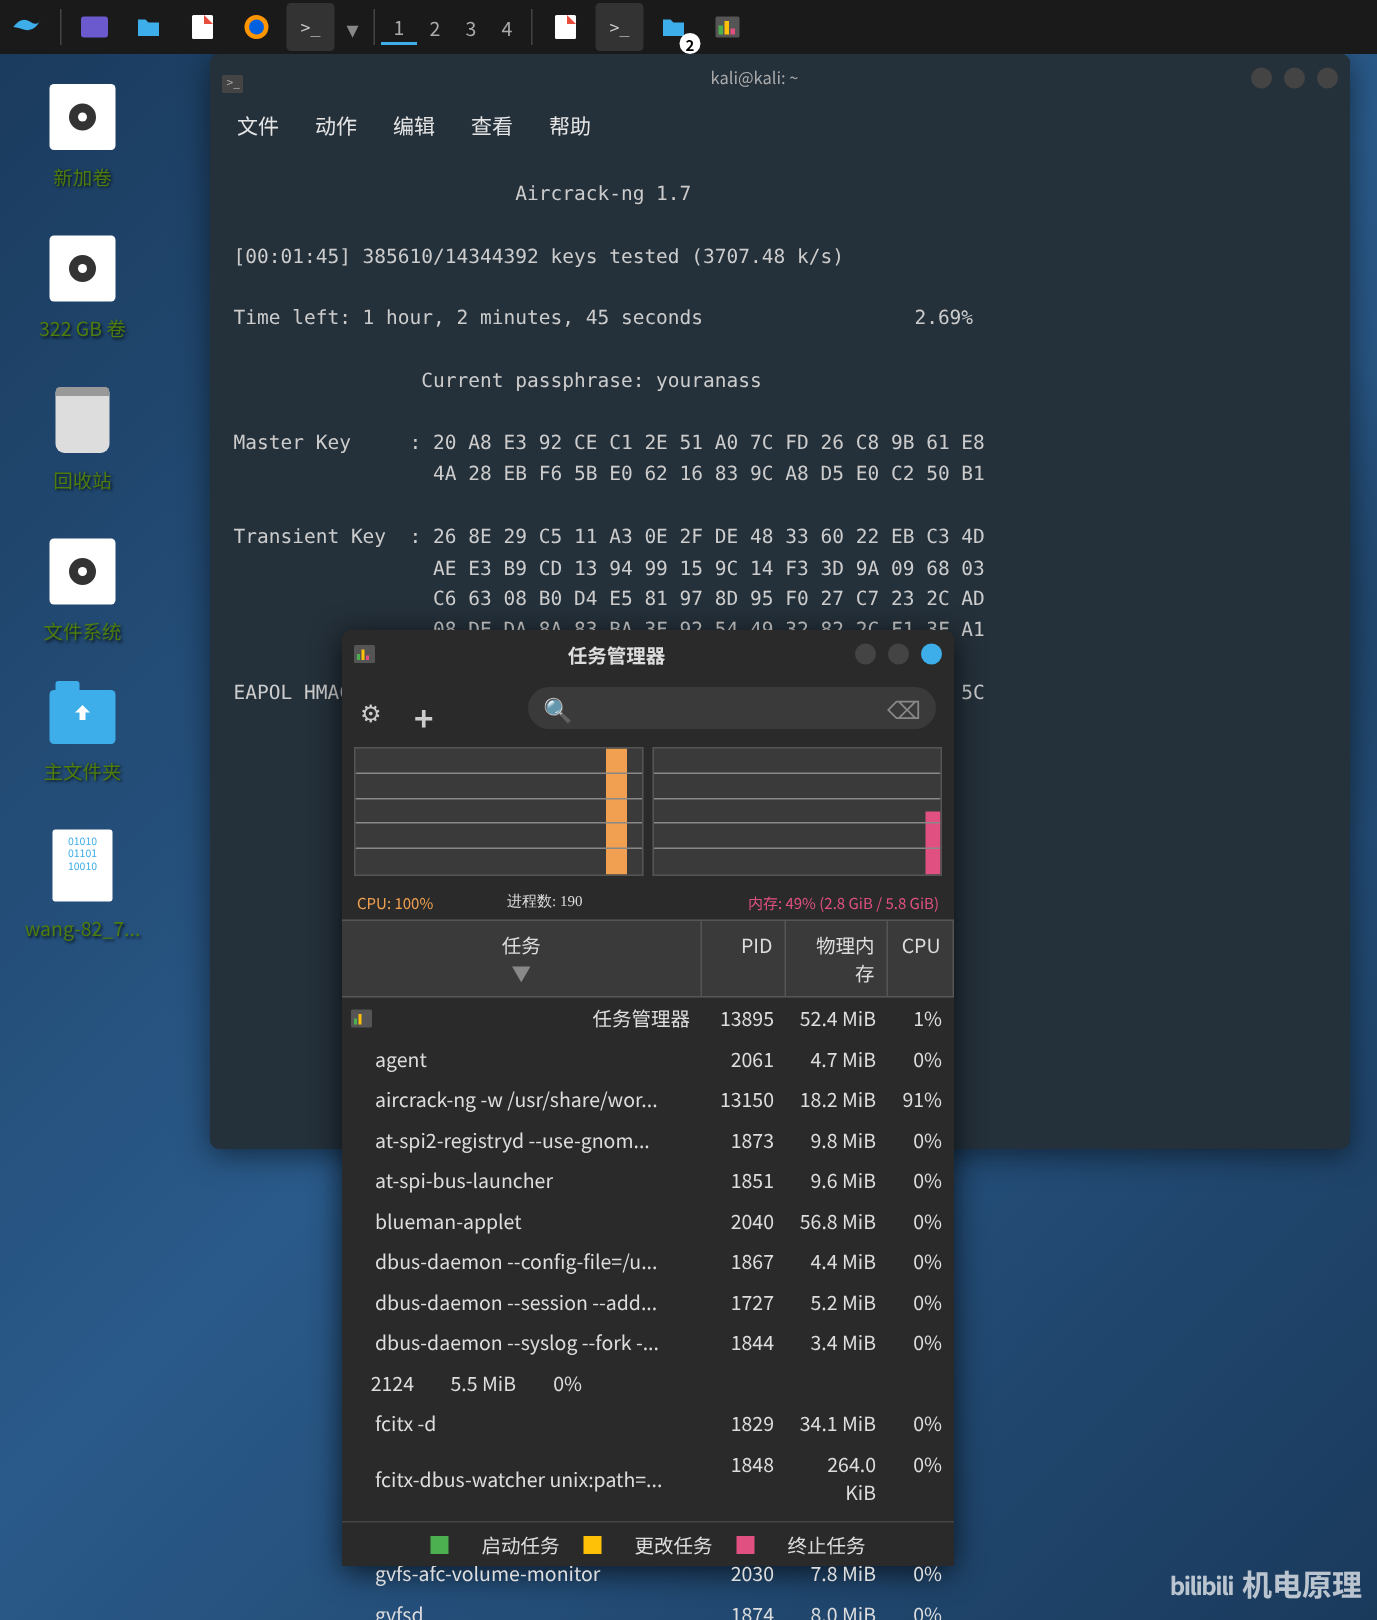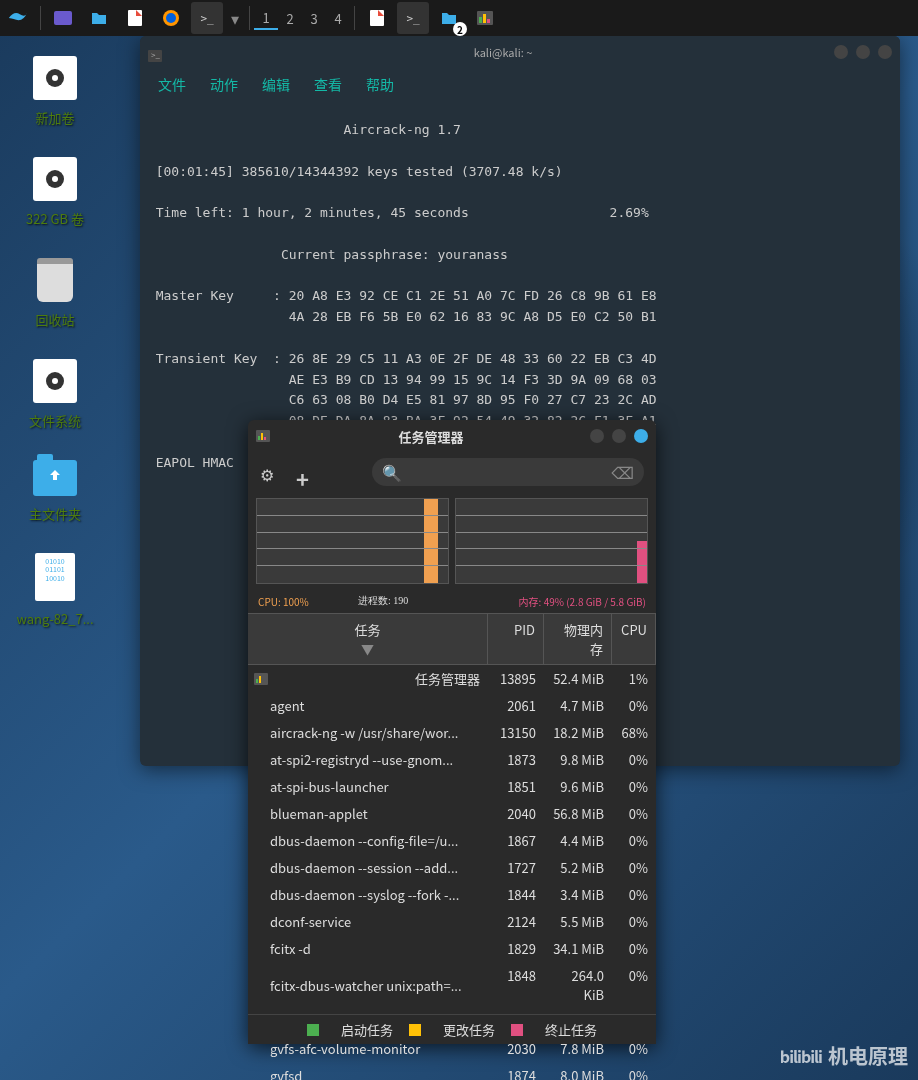--- a/index.html
+++ b/index.html
@@ -25,25 +25,25 @@
 
 
 .terminal-window { position: absolute; top: 36px; left: 140px; width: 760px; height: 730px; background: #24303a; border-radius: 6px; box-shadow: 0 4px 20px rgba(0,0,0,0.5); z-index: 10; }
 .titlebar { height: 32px; background: #24303a; display: flex; align-items: center; border-radius: 6px 6px 0 0; padding: 0 8px; }
 .titlebar-icon { width: 16px; height: 16px; margin-right: 8px; }
 .titlebar-title { flex: 1; text-align: center; color: #aaa; font-size: 11px; }
 .window-controls { display: flex; gap: 8px; }
 .window-btn { width: 14px; height: 14px; border-radius: 50%; background: #444; cursor: pointer; }
 .window-btn.close-blue { background: #3daee9; }
 .menubar { height: 32px; display: flex; align-items: center; padding: 0 8px; gap: 4px; }
-.menu-item { padding: 4px 10px; color: #14b8a6; font-size: 14px; cursor: pointer; }
+.menu-item { padding: 4px 10px; color: #e5e5e5; font-size: 14px; cursor: pointer; }
 .terminal-body { padding: 20px 0; font-family: "DejaVu Sans Mono", monospace; font-size: 13px; color: #ccc; line-height: 1.6; white-space: pre; }
 
 
-.taskmgr-window { position: absolute; top: 420px; left: 248px; width: 408px; height: 624px; background: #2a2a2a; border-radius: 6px; box-shadow: 0 4px 20px rgba(0,0,0,0.7); z-index: 20; }
+.taskmgr-window { position: absolute; top: 420px; left: 228px; width: 408px; height: 624px; background: #2a2a2a; border-radius: 6px; box-shadow: 0 4px 20px rgba(0,0,0,0.7); z-index: 20; }
 .taskmgr-titlebar { height: 32px; display: flex; align-items: center; padding: 0 8px; }
 .taskmgr-title { flex: 1; text-align: center; color: #ddd; font-size: 13px; font-weight: bold; }
 .taskmgr-toolbar { height: 40px; display: flex; align-items: center; padding: 0 12px; gap: 16px; }
 .toolbar-icon { width: 20px; height: 20px; color: #ccc; cursor: pointer; }
 .search-box { flex: 1; height: 28px; background: #3a3a3a; border-radius: 14px; display: flex; align-items: center; padding: 0 10px; margin-left: 40px; }
 .search-box input { flex: 1; background: none; border: none; color: #ccc; outline: none; }
 
 .graphs { display: flex; gap: 6px; padding: 6px 8px; }
 .graph { flex: 1; height: 86px; background: #3a3a3a; border: 1px solid #555; position: relative; overflow: hidden; }
 .graph-line { position: absolute; bottom: 0; left: 0; right: 0; border-top: 1px solid #888; }
@@ -307,21 +307,21 @@
         <div class="proc-row">
           <div class="col col-task">agent</div>
           <div class="col col-pid">2061</div>
           <div class="col col-mem">4.7 MiB</div>
           <div class="col col-cpu">0%</div>
         </div>
         <div class="proc-row">
           <div class="col col-task">aircrack-ng -w /usr/share/wor...</div>
           <div class="col col-pid">13150</div>
           <div class="col col-mem">18.2 MiB</div>
-          <div class="col col-cpu">68%</div>
+          <div class="col col-cpu">91%</div>
         </div>
         <div class="proc-row">
           <div class="col col-task">at-spi2-registryd --use-gnom...</div>
           <div class="col col-pid">1873</div>
           <div class="col col-mem">9.8 MiB</div>
           <div class="col col-cpu">0%</div>
         </div>
         <div class="proc-row">
           <div class="col col-task">at-spi-bus-launcher</div>
           <div class="col col-pid">1851</div>
@@ -346,21 +346,20 @@
           <div class="col col-mem">5.2 MiB</div>
           <div class="col col-cpu">0%</div>
         </div>
         <div class="proc-row">
           <div class="col col-task">dbus-daemon --syslog --fork -...</div>
           <div class="col col-pid">1844</div>
           <div class="col col-mem">3.4 MiB</div>
           <div class="col col-cpu">0%</div>
         </div>
         <div class="proc-row">
-          <div class="col col-task">dconf-service</div>
           <div class="col col-pid">2124</div>
           <div class="col col-mem">5.5 MiB</div>
           <div class="col col-cpu">0%</div>
         </div>
         <div class="proc-row">
           <div class="col col-task">fcitx -d</div>
           <div class="col col-pid">1829</div>
           <div class="col col-mem">34.1 MiB</div>
           <div class="col col-cpu">0%</div>
         </div>

